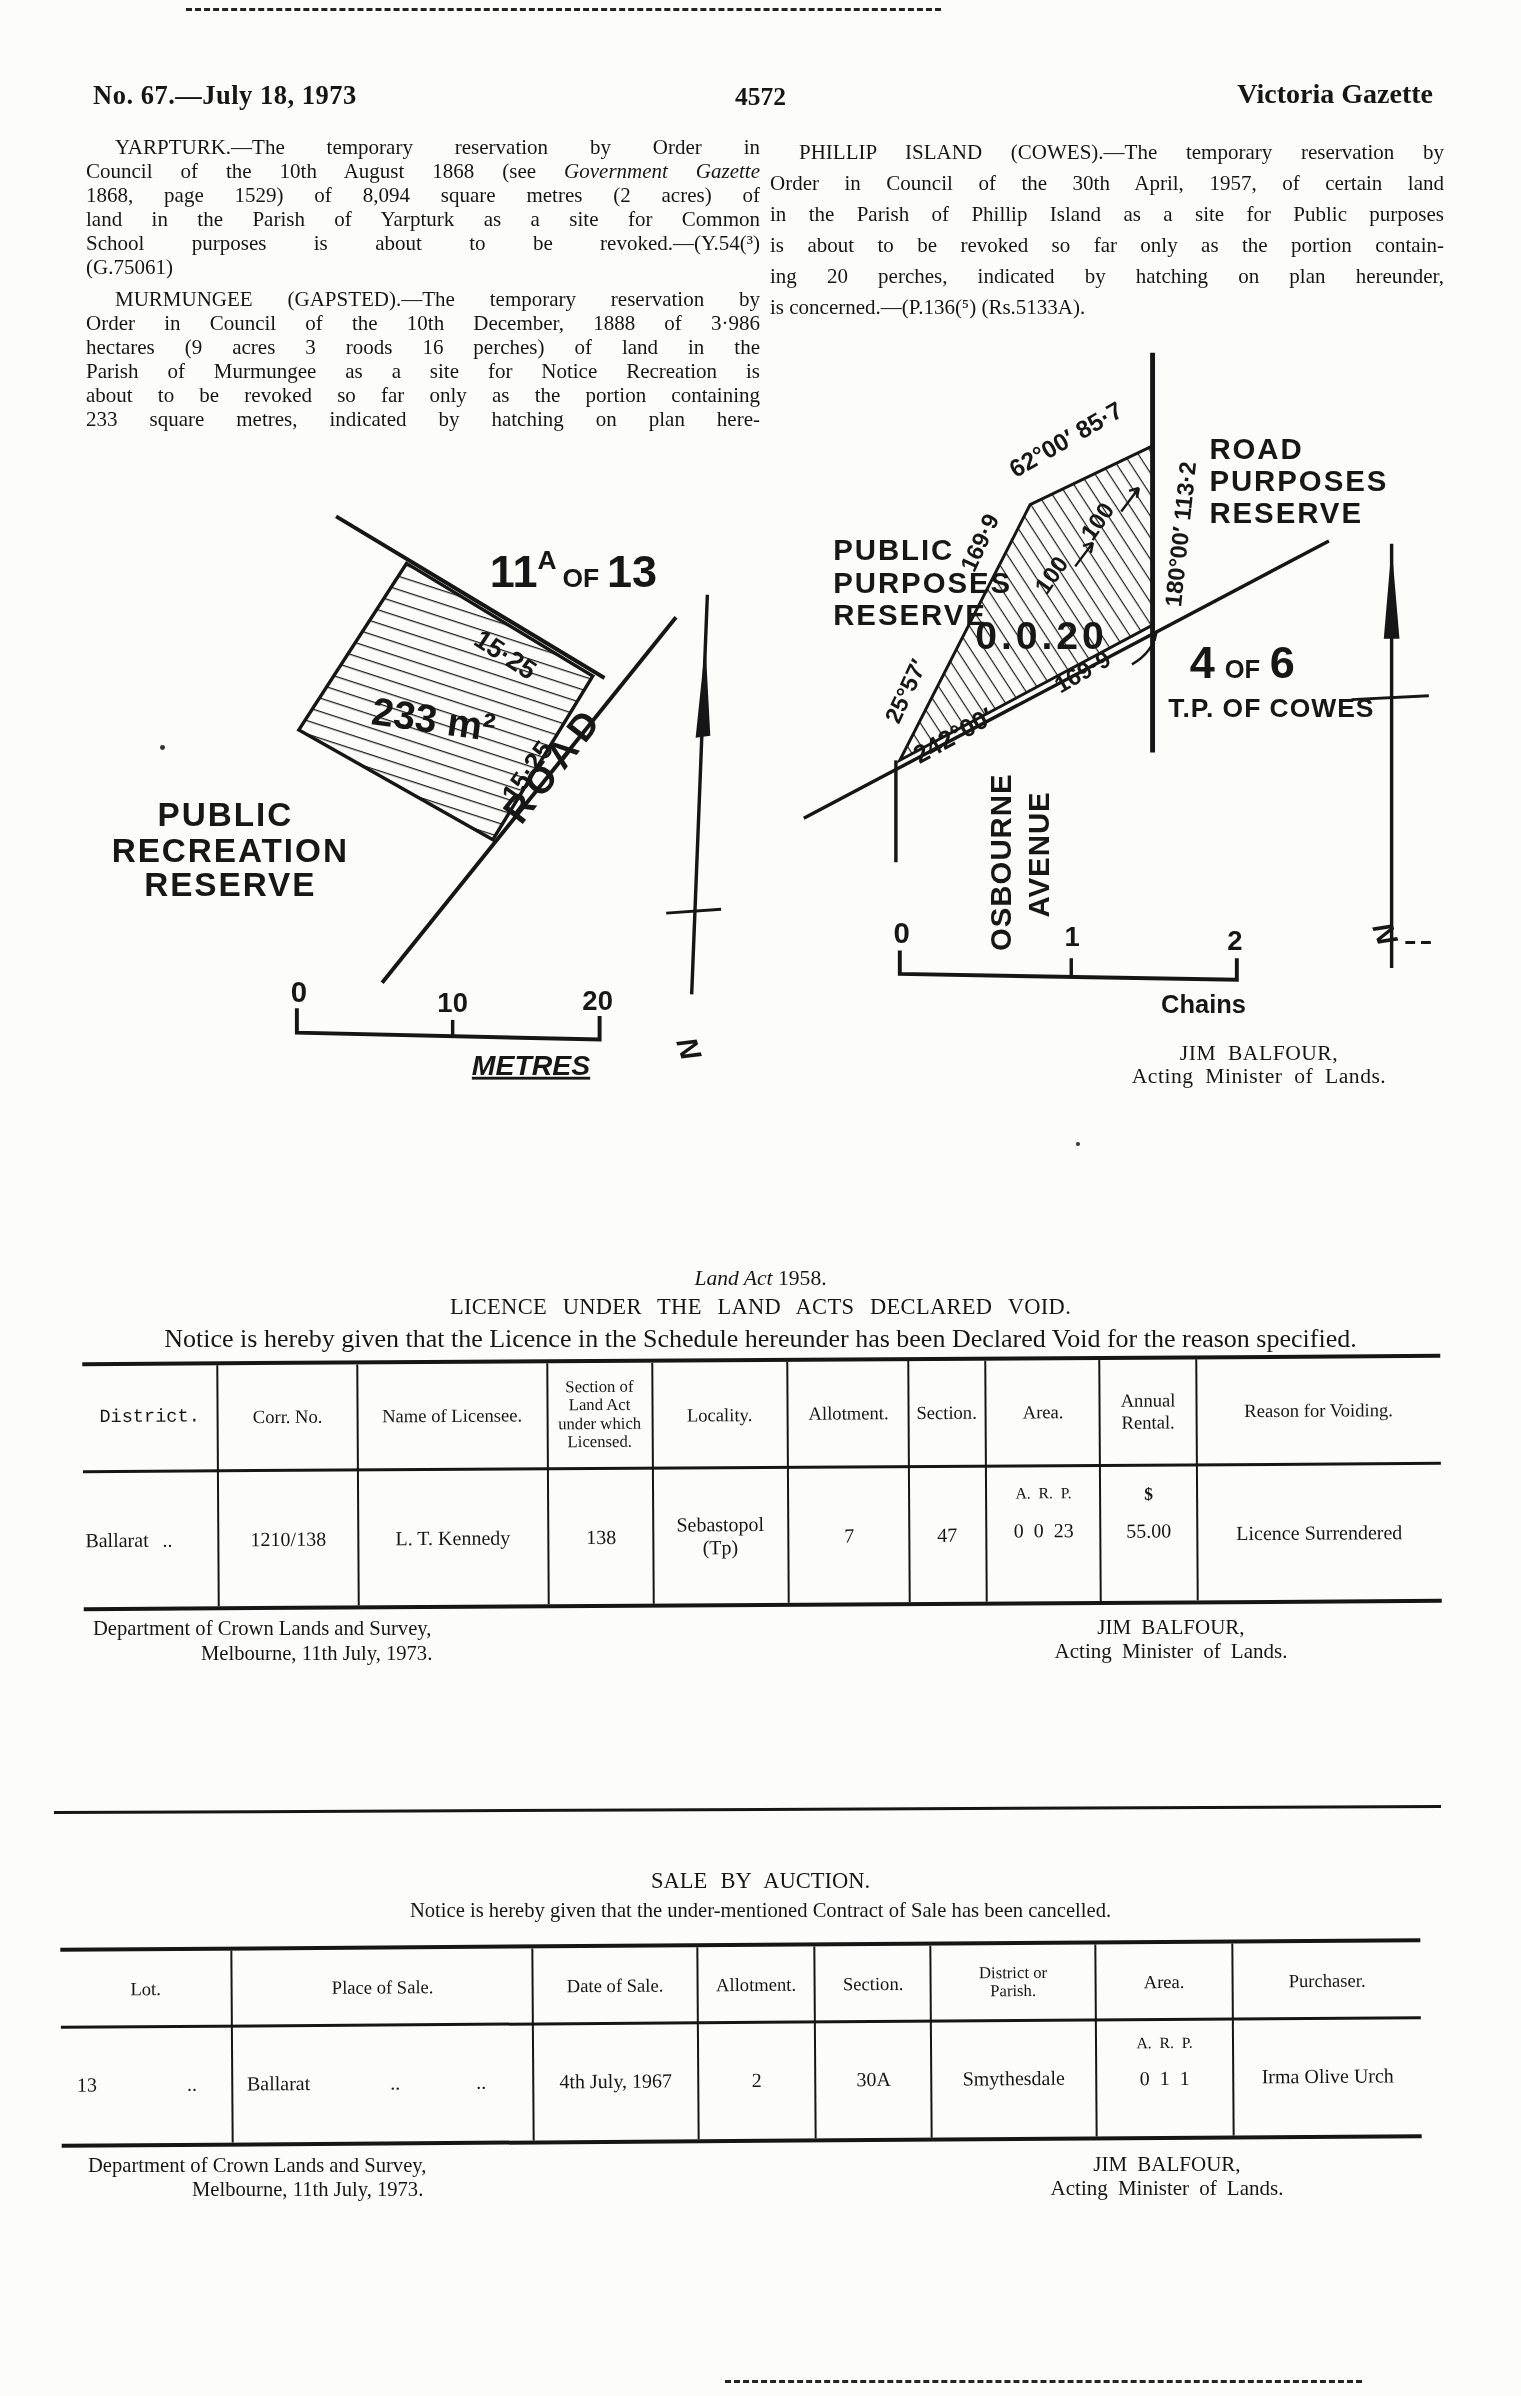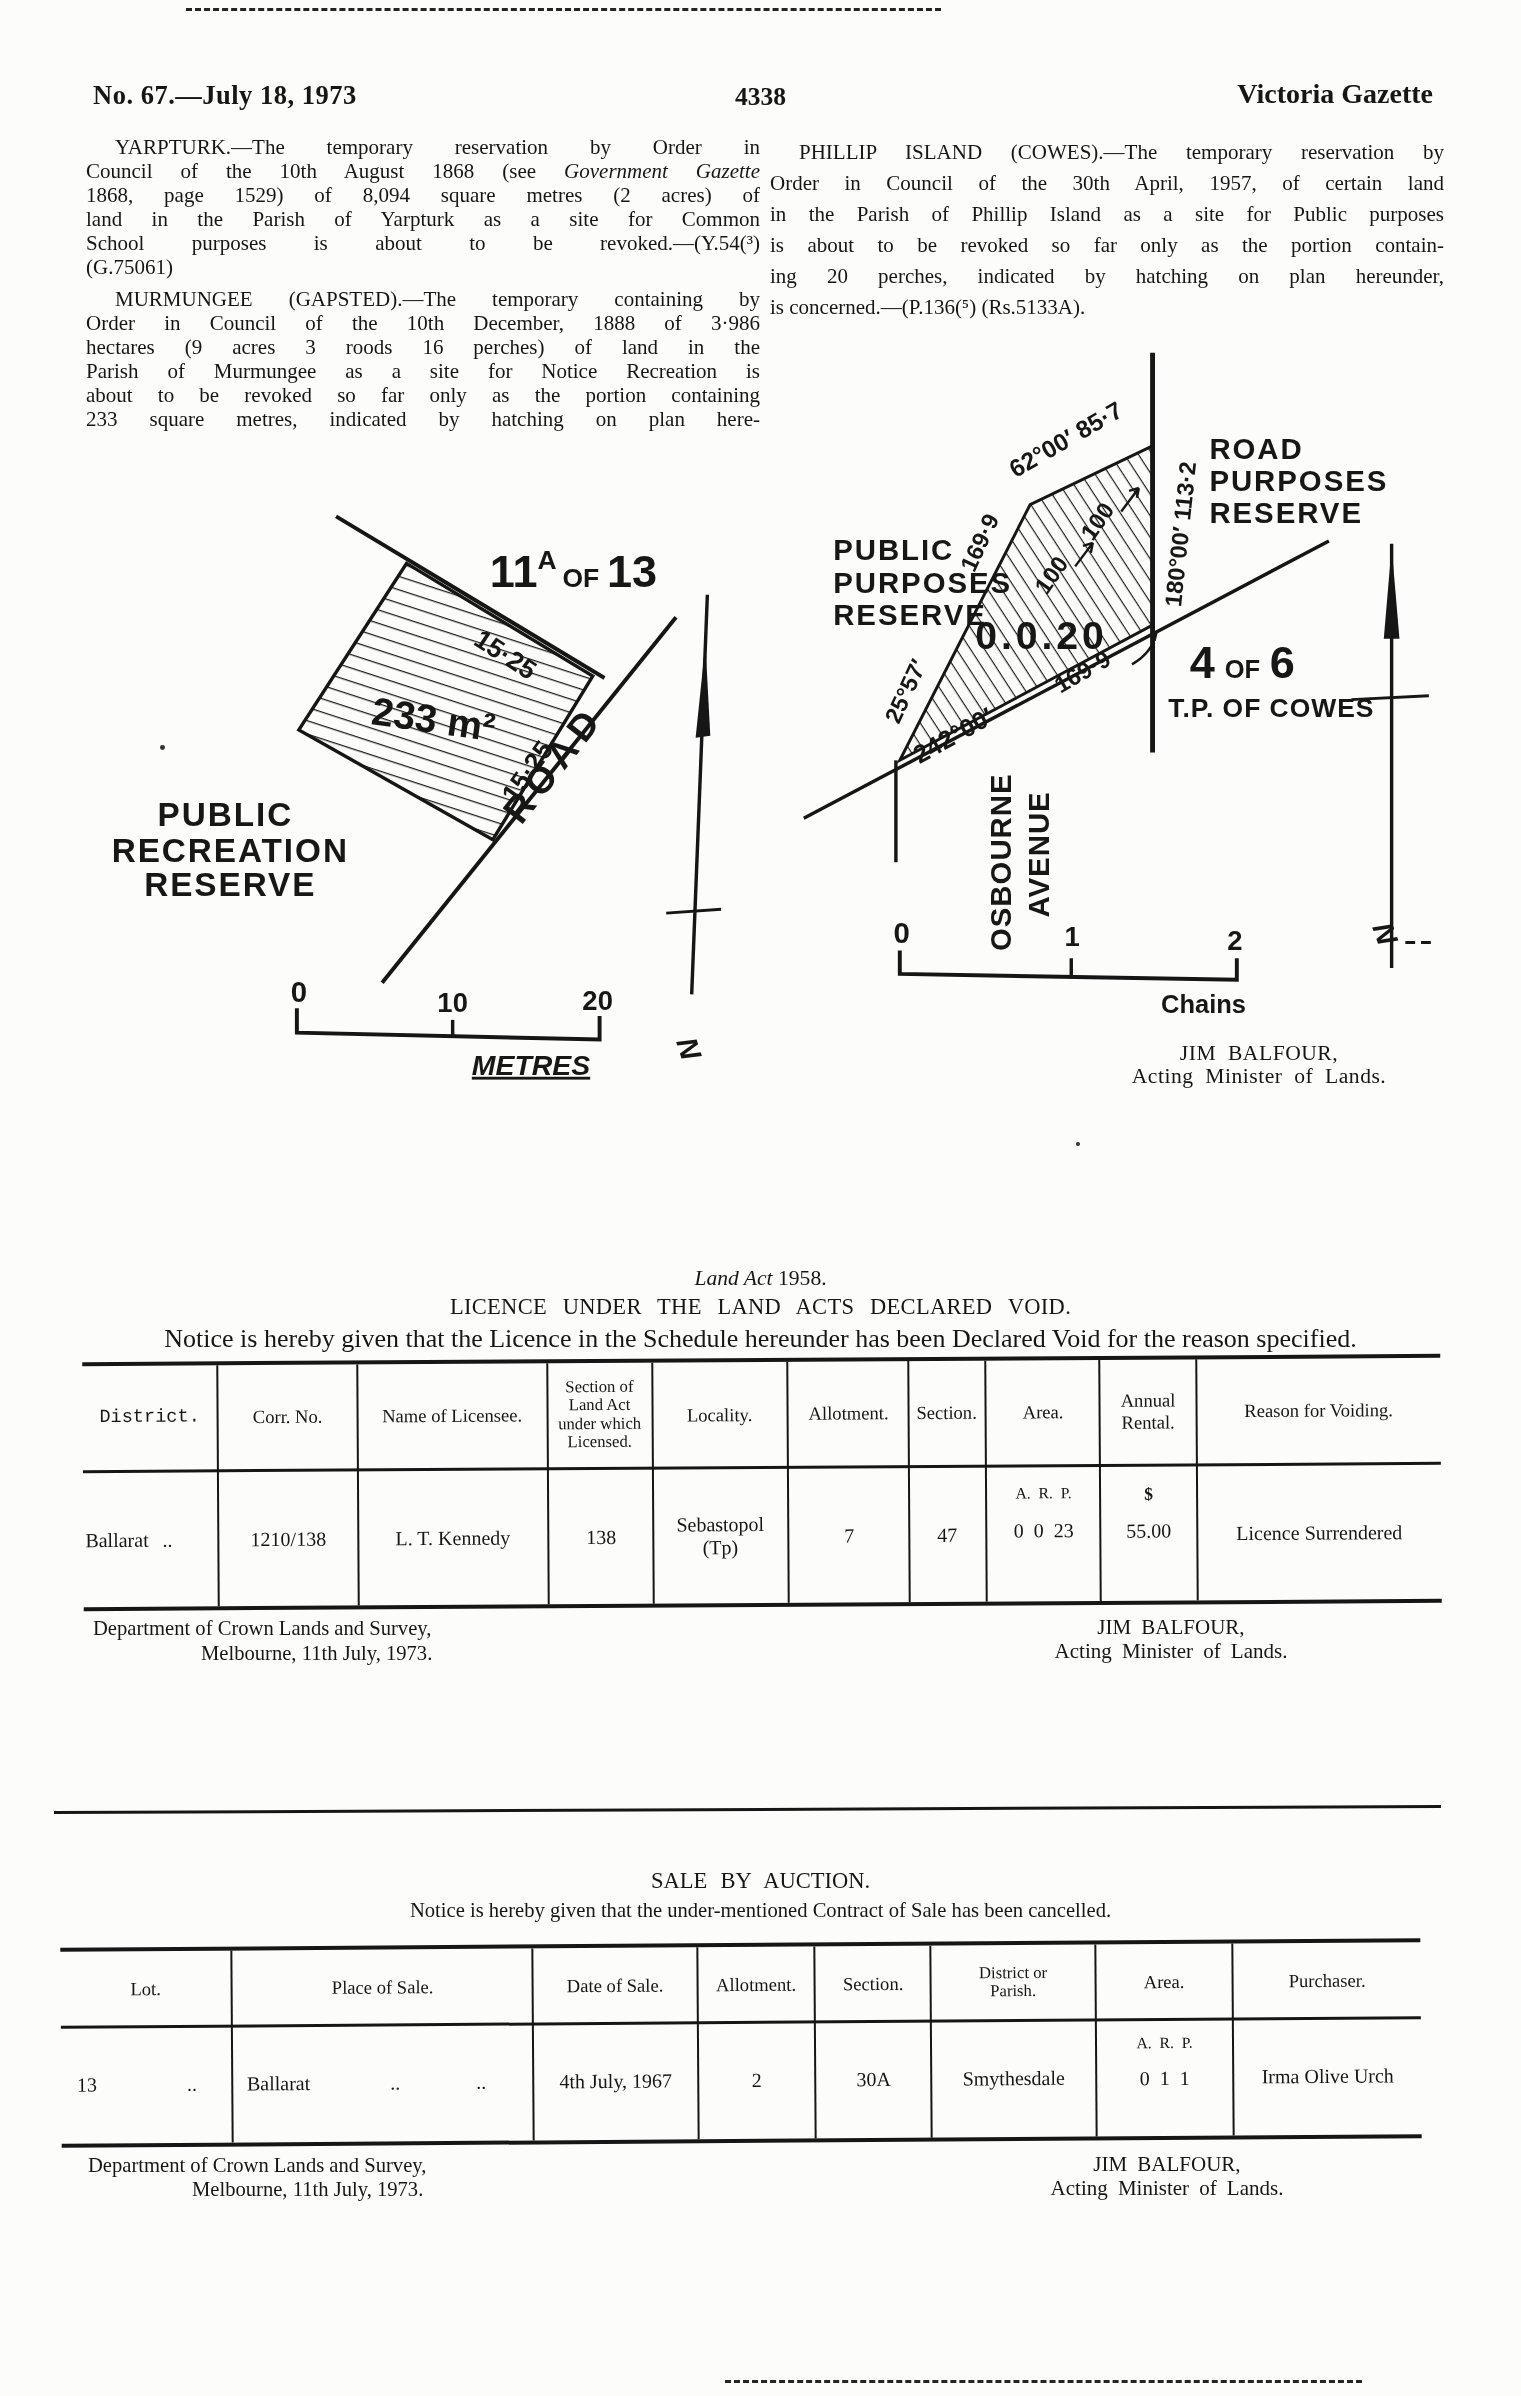--- a/index.html
+++ b/index.html
@@ -48,33 +48,33 @@
 <body>
 
 <div class="page">
 
   <div class="dashes" style="left:186px;top:7.8px;width:755px;"></div>
   <div class="dashes" style="left:725px;top:2380px;width:637px;"></div>
   <div class="speck" style="left:160px;top:745px;width:4.9px;height:4.9px;"></div>
   <div class="speck" style="left:1076px;top:1142px;width:3.9px;height:3.9px;"></div>
 
   <div class="abs hdr-issue">No. 67.—July 18, 1973</div>
-  <div class="abs hdr-page">4338</div>
+  <div class="abs hdr-page">4572</div>
   <div class="abs hdr-title">Victoria Gazette</div>
 
   <div class="abs col colL" style="top:135px;">
       <div class="jline">YARPTURK.—The temporary reservation by Order in</div>
       <div class="jline">Council of the 10th August 1868 (see <i>Government Gazette</i></div>
       <div class="jline">1868, page 1529) of  8,094 square metres (2 acres) of</div>
       <div class="jline">land in the Parish of Yarpturk as a site for Common</div>
       <div class="jline">School purposes is about to be revoked.—(Y.54(³)</div>
       <div class="jline last">(G.75061)</div>
     </div>
   <div class="abs col colL" style="top:287px;">
-      <div class="jline">MURMUNGEE (GAPSTED).—The temporary containing by</div>
+      <div class="jline">MURMUNGEE (GAPSTED).—The temporary reservation by</div>
       <div class="jline">Order in Council of the 10th December, 1888 of 3·986</div>
       <div class="jline">hectares (9 acres 3 roods 16 perches) of land in the</div>
       <div class="jline">Parish of Murmungee as a site for Notice Recreation is</div>
       <div class="jline">about to be revoked so far only as the portion containing</div>
       <div class="jline">233 square metres, indicated by hatching on plan here-</div>
     </div>
   <div class="abs col colR" style="top:137px;">
       <div class="jline">PHILLIP ISLAND (COWES).—The temporary reservation by</div>
       <div class="jline">Order in Council of the 30th April, 1957, of certain land</div>
       <div class="jline">in the Parish of Phillip Island as a site for Public purposes</div>

